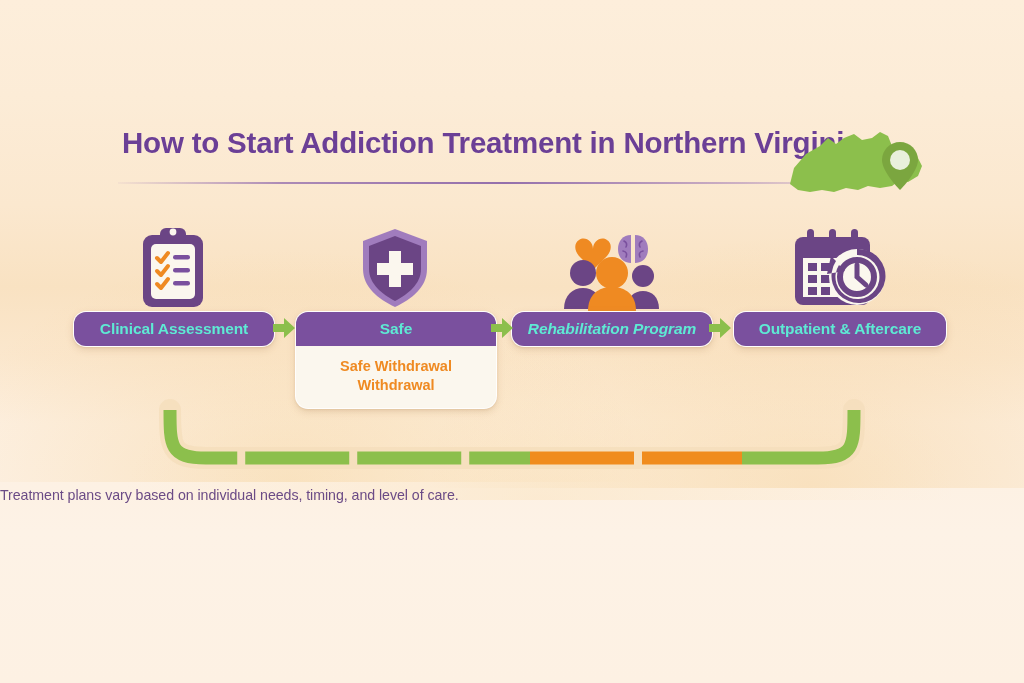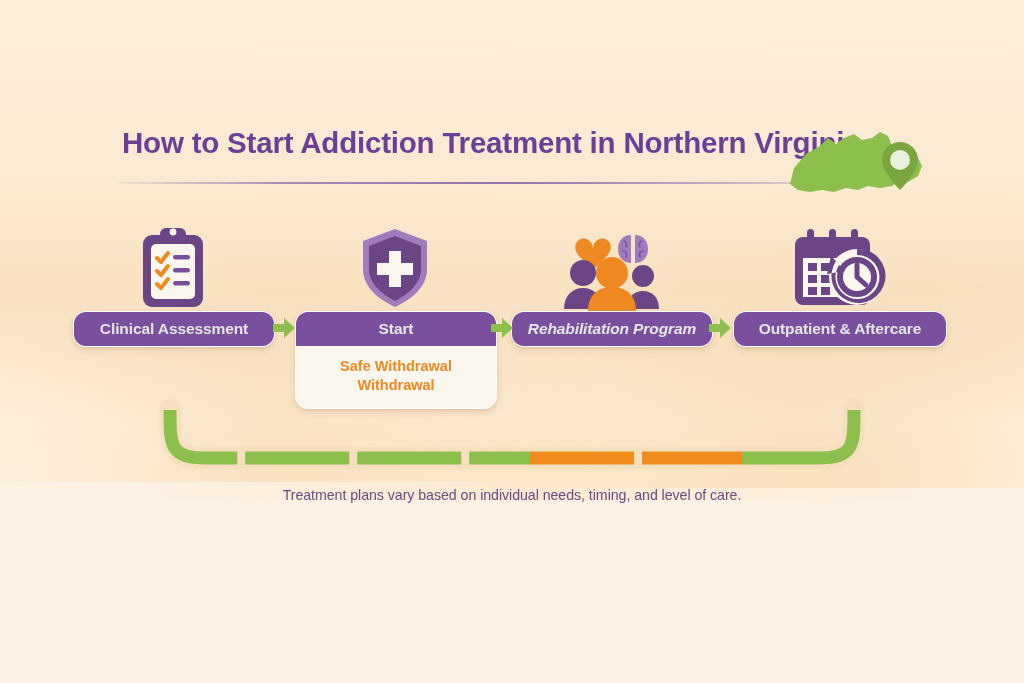--- a/index.html
+++ b/index.html
@@ -141,21 +141,21 @@
     box-shadow: 0 3px 7px rgba(190,150,105,0.30), 0 1px 2px rgba(190,150,105,0.22);
     overflow: hidden;
     border: 1px solid rgba(255,255,255,0.85);
   }
   .card-head {
     height: 34px;
     background: #7a509e;
     display: flex;
     align-items: center;
     justify-content: center;
-    color: #e5e5e5;
+    color: #5eead4;
     font-size: 15.5px;
     font-weight: bold;
     letter-spacing: -0.1px;
     white-space: nowrap;
   }
   .card-body {
     min-height: 62px;
     padding: 9px 6px 11px;
     box-sizing: border-box;
     display: flex;
@@ -189,21 +189,21 @@
     width: 1024px;
     height: 90px;
   }
 
   
   .footer-note {
     position: absolute;
     left: 0;
     top: 487px;
     width: 1024px;
-    text-align: center;
+    text-align: left;
     font-size: 14.2px;
     color: #6b4b86;
     letter-spacing: -0.05px;
   }
 </style>
 </head>
 <body>
 
 <div class="canvas">
 
@@ -252,21 +252,21 @@
 
     <div class="step step-2">
       <div class="icon-slot">
         <svg width="78" height="86" viewBox="0 0 78 86">
           <path d="M39,4 L71,16 L71,44 C71,62 56,74 39,82 C22,74 7,62 7,44 L7,16 Z" fill="#a07cbd"></path>
           <path d="M39,11 L65,21 L65,44 C65,59 52,69 39,76 C26,69 13,59 13,44 L13,21 Z" fill="#6b4585"></path>
           <path d="M33,26 h12 v12 h12 v12 h-12 v12 h-12 v-12 h-12 v-12 h12 Z" fill="#fbf7ee"></path>
         </svg>
       </div>
       <div class="card">
-        <div class="card-head">Start</div>
+        <div class="card-head">Safe</div>
         <div class="card-body">Safe Withdrawal Withdrawal</div>
       </div>
     </div>
 
     <div class="step step-3">
       <div class="icon-slot">
         <svg width="112" height="86" viewBox="0 0 112 86">
           <path d="M38,24 C38,16 30,11 24,15 C19,18 19,25 24,31 L38,45 L52,31
                    C57,25 57,18 52,15 C46,11 38,16 38,24 Z" fill="#ef8a22"></path>
           <g fill="#a07cbd">

